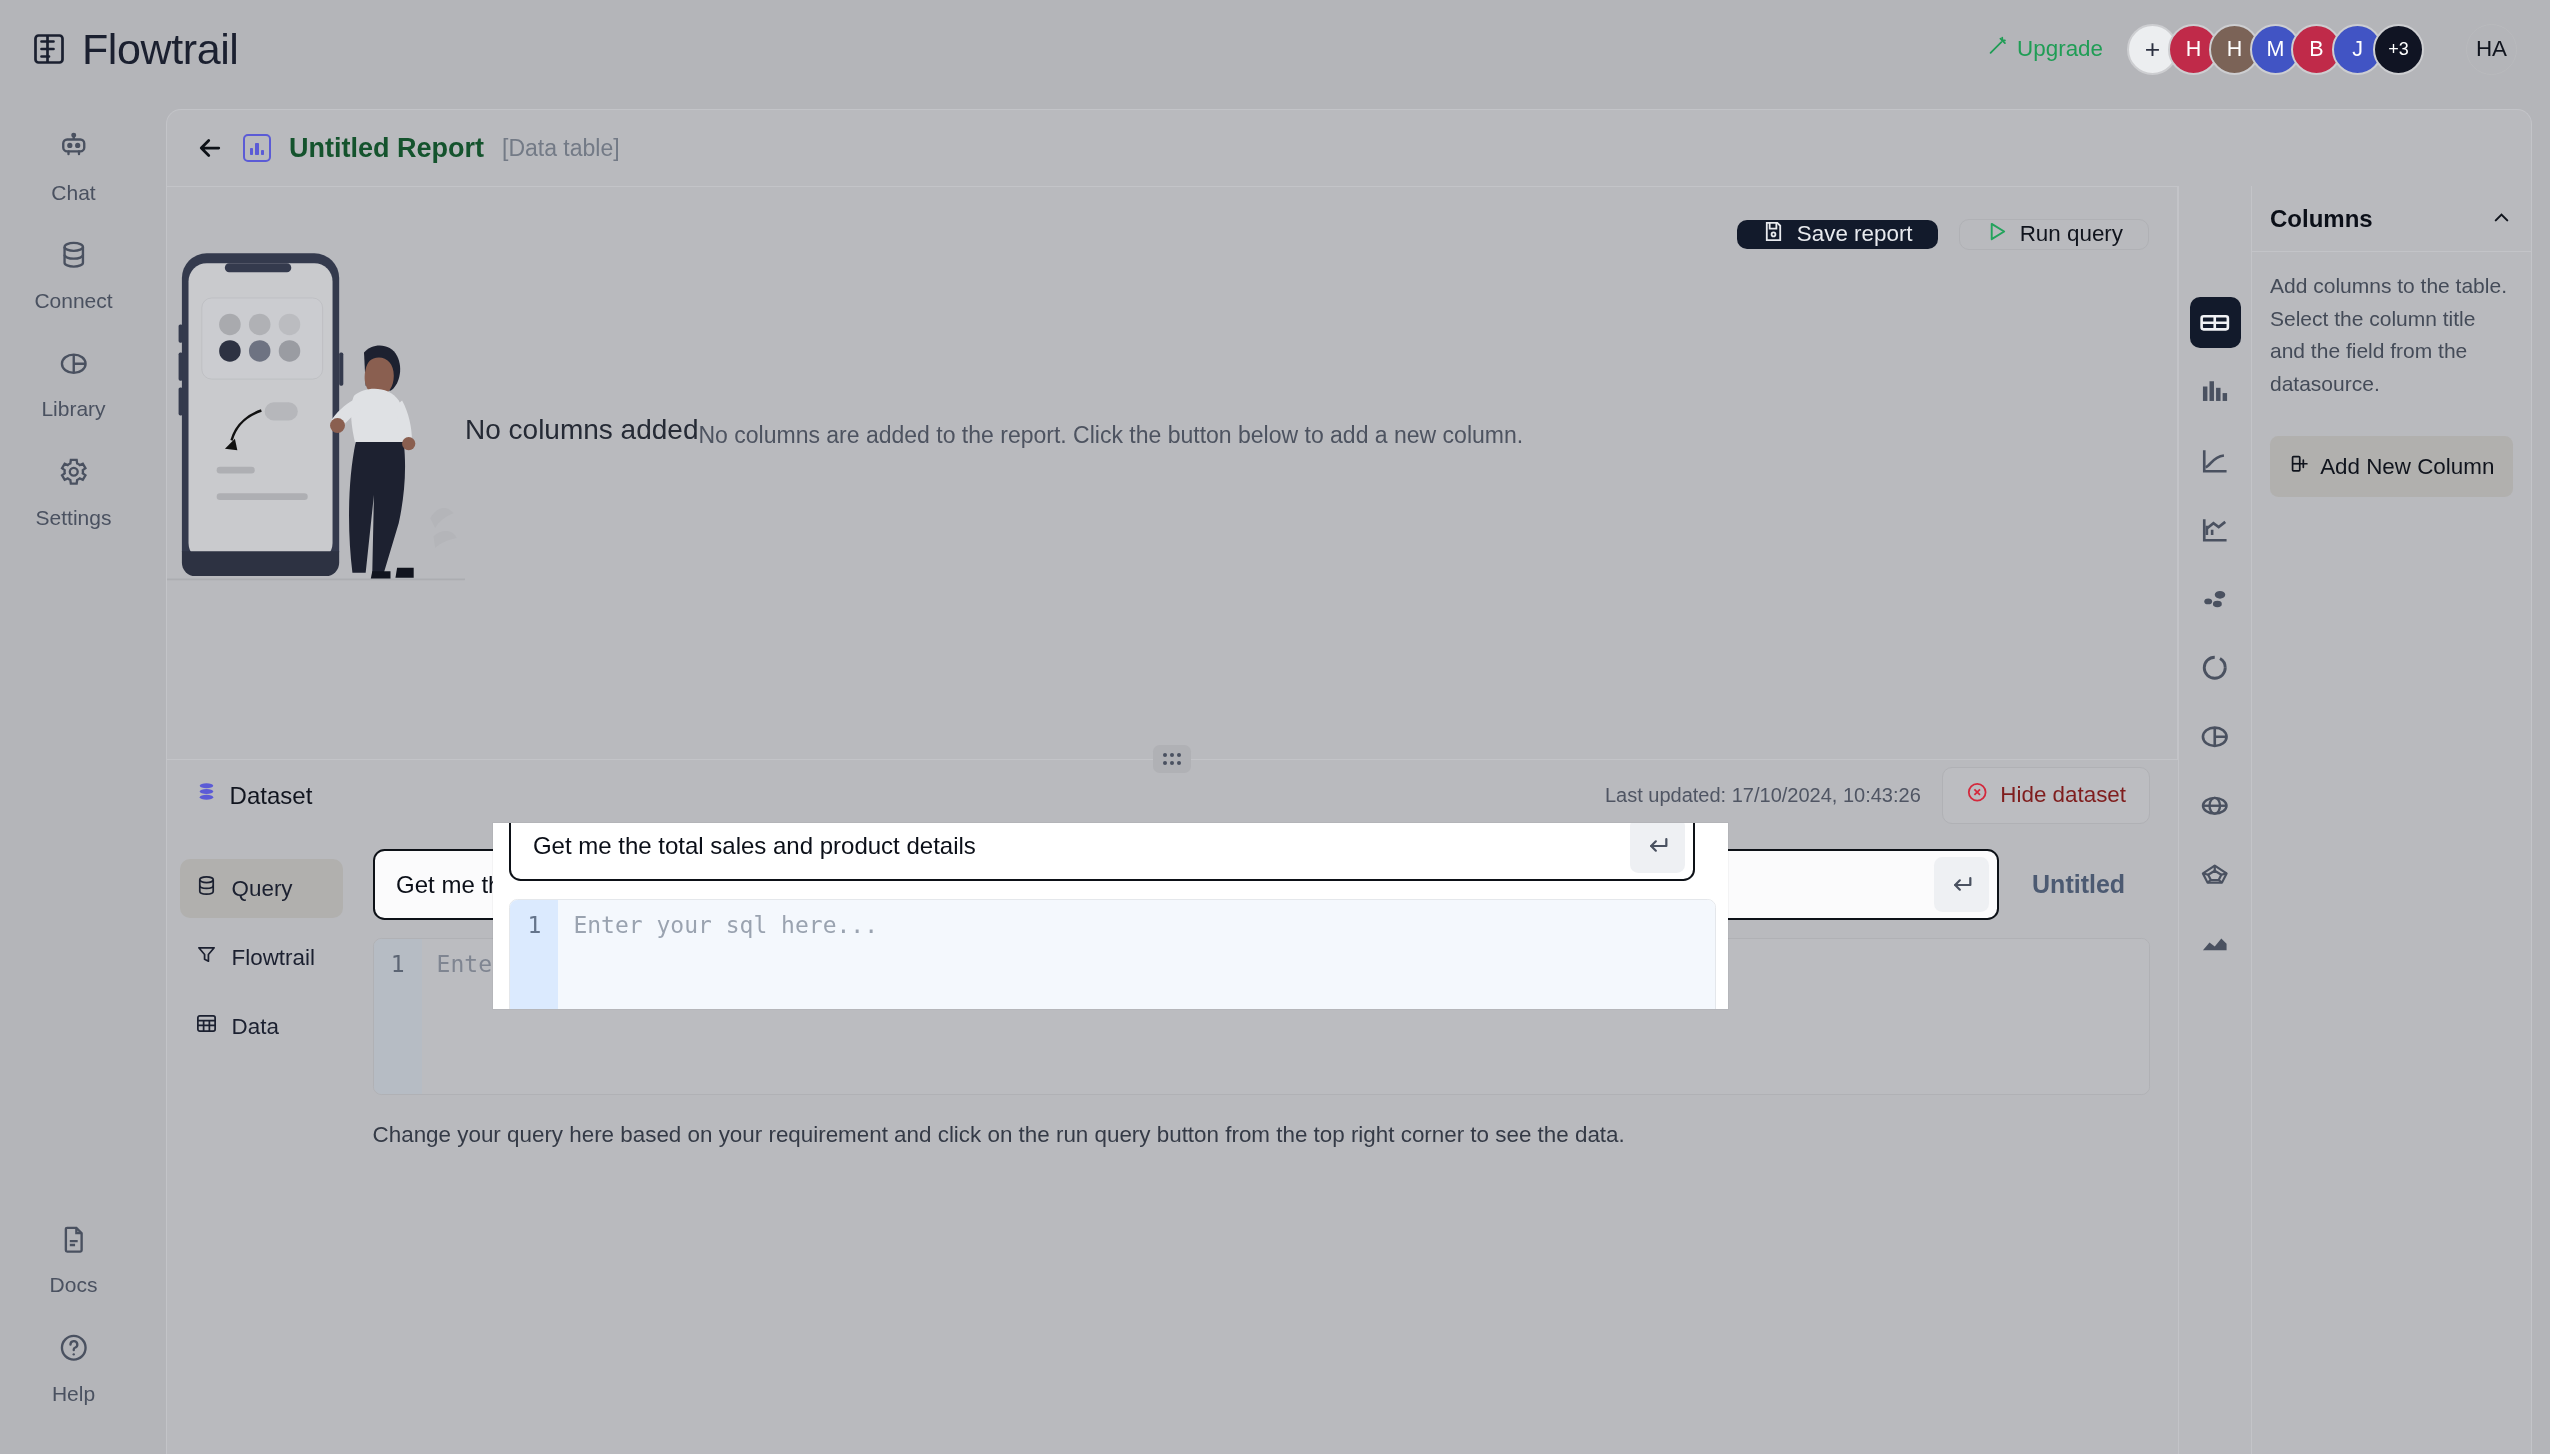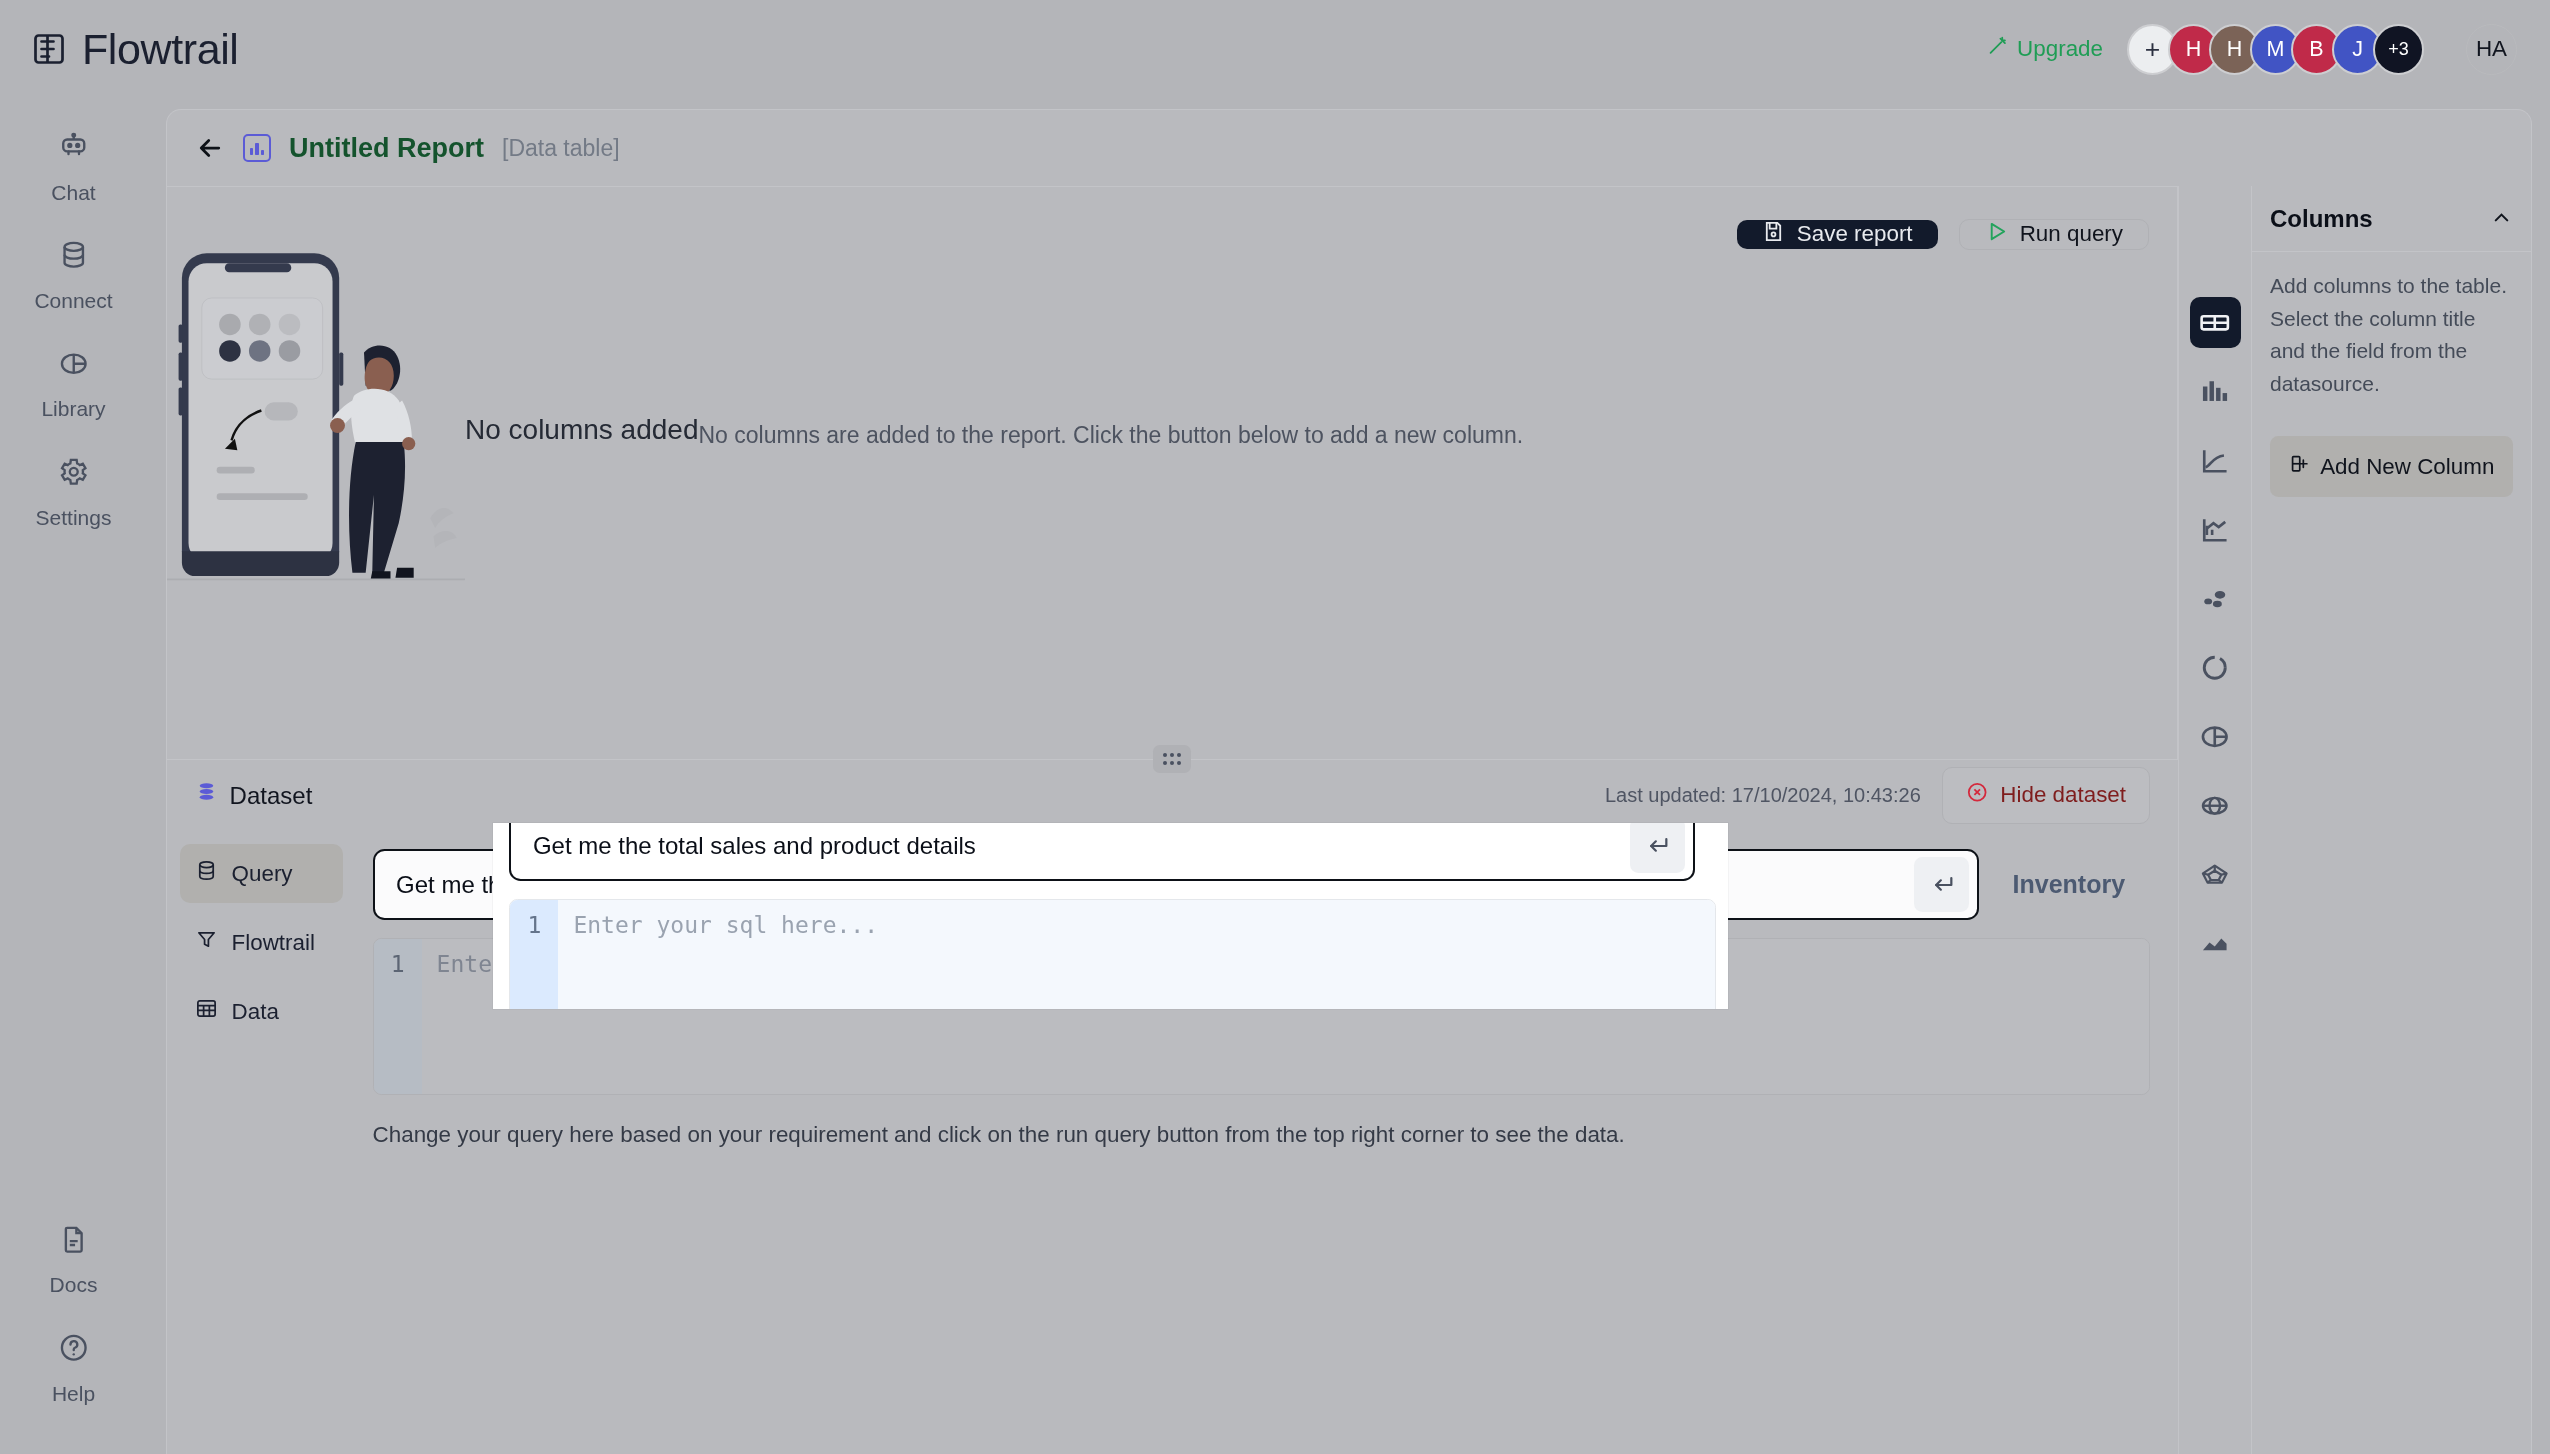--- a/index.html
+++ b/index.html
@@ -138,21 +138,21 @@
   .btn-hide svg { width: 22.4px; height: 22.4px; color: #d4283c; }
   .ds-body { flex: 1; display: flex; min-height: 0; }
   .ds-tabs {
     width: 189px; flex-shrink: 0; padding: 13.3px 13.3px 0 13.3px;
     display: flex; flex-direction: column; gap: 10px;
   }
   .ds-tab {
     display: flex; align-items: center; gap: 13.3px; padding: 15px 15px;
     border-radius: 10px; font-size: 22.4px; color: #1b2030; cursor: pointer;
   }
-  .ds-tab.active { background: #b1b0ae; }
+  .ds-tab.active { background: #b1b0ae; margin-top: 15px; }
   .ds-tab svg { width: 23px; height: 23px; }
   .ds-main { flex: 1; padding: 18px 28px 0 16.6px; min-width: 0; }
   .q-row { display: flex; align-items: center; gap: 21.5px; }
   .nl-input {
     flex: 1; height: 71px; background: #fbfbfc; border: 2.5px solid #0d1117;
     border-radius: 11.6px; display: flex; align-items: center;
     padding: 0 8.3px 0 21.5px; gap: 8.3px;
   }
   .nl-text { flex: 1; font-size: 24px; color: #0b0f18; }
   .nl-send {
@@ -518,21 +518,21 @@
                   <span class="db">
                     <svg viewBox="0 0 24 24" fill="none" stroke="currentColor" stroke-width="1.9">
                       <ellipse cx="10" cy="6" rx="6" ry="2.6"></ellipse>
                       <path d="M4 6v9c0 1.5 2.7 2.6 6 2.6"></path>
                       <path d="M16 6v5"></path>
                         <path d="M4 11c0 1.5 2.7 2.6 6 2.6"></path>
                       <circle cx="18" cy="17" r="3"></circle>
                       <path d="M18 13v1.4M18 19.6V21M21.5 17H20.4M15.6 17h-1.1"></path>
                     </svg>
                   </span>
-                  <span class="src-name">Inventory</span>
+                  <span class="src-name">Untitled</span>
                   <span class="chev">
                     <svg viewBox="0 0 24 24" fill="none" stroke="currentColor" stroke-width="2.4" stroke-linecap="round">
                         <path d="M6 9l6 6 6-6"></path>
                       </svg>
                   </span>
                 </div>
               </div>
               <div class="sql-box">
                 <div class="gutter">1</div>
                 <div class="sql-area">Enter your sql here...</div>

